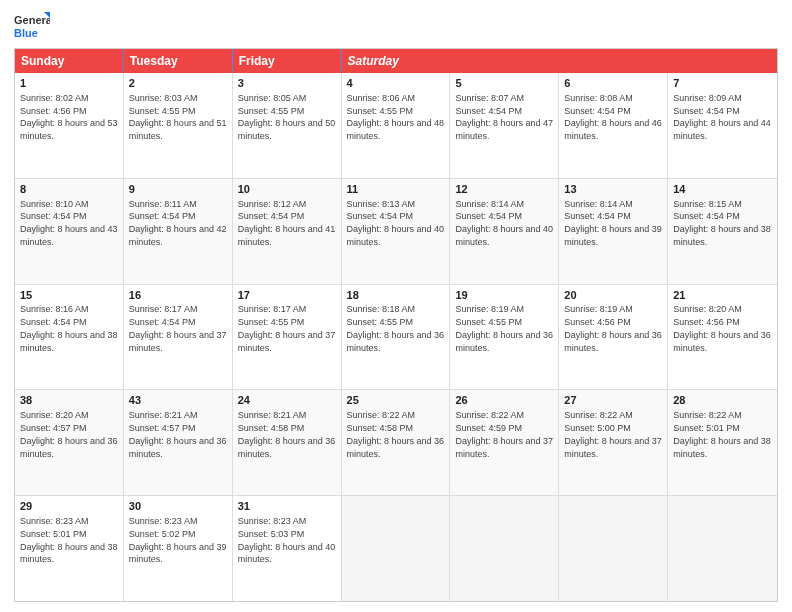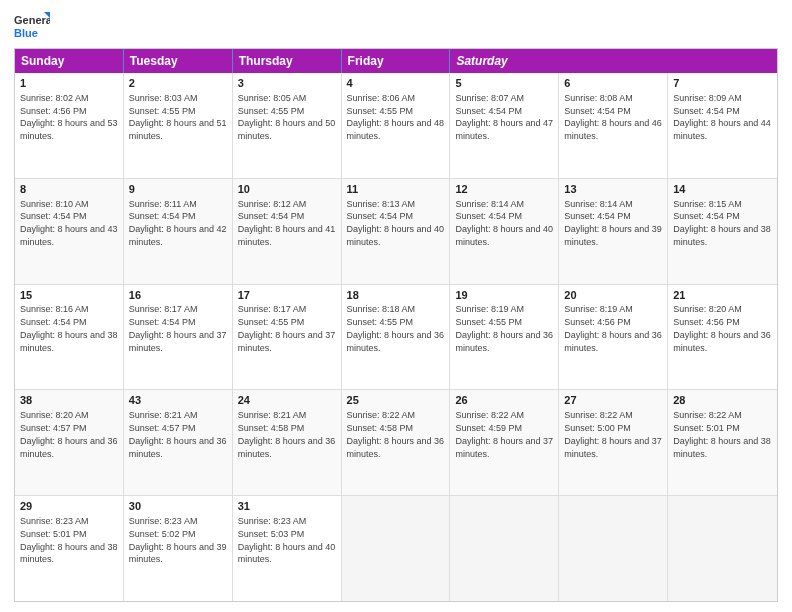--- a/index.html
+++ b/index.html
@@ -44,21 +44,21 @@
     }
     .calendar {
       flex: 1;
       display: flex;
       flex-direction: column;
       border: 1px solid #ccc;
     }
     .cal-header {
       display: grid;
       grid-template-columns: repeat(7, 1fr);
-      background: #a21caf;
+      background: #ef4444;
     }
     .cal-header-cell {
       color: #fff;
       font-weight: bold;
       font-size: 12px;
       padding: 5px 6px;
       border-right: 1px solid #5a85d0;
     }
     .cal-header-cell:last-child { border-right: none; font-style: italic; }
     .cal-body {
@@ -118,21 +118,20 @@
     <div class="title-area">
       <div class="month-title"></div>
       <div class="location"></div>
     </div>
   </div>
 
   <div class="calendar">
     <div class="cal-header">
     <div class="cal-header-cell">Sunday</div>
         <div class="cal-header-cell">Tuesday</div>
-        <div class="cal-header-cell">Thursday</div>
         <div class="cal-header-cell">Friday</div>
         <div class="cal-header-cell">Saturday</div>
       </div>
     <div class="cal-body">
     <div class="cal-row">
           <div class="cal-cell"><span class="day-num">1</span>
 <span class="sun-info">Sunrise: 8:02 AM<br>Sunset: 4:56 PM<br>Daylight: 8 hours and 53 minutes.</span></div>
           <div class="cal-cell"><span class="day-num">2</span>
 <span class="sun-info">Sunrise: 8:03 AM<br>Sunset: 4:55 PM<br>Daylight: 8 hours and 51 minutes.</span></div>
           <div class="cal-cell"><span class="day-num">3</span>

